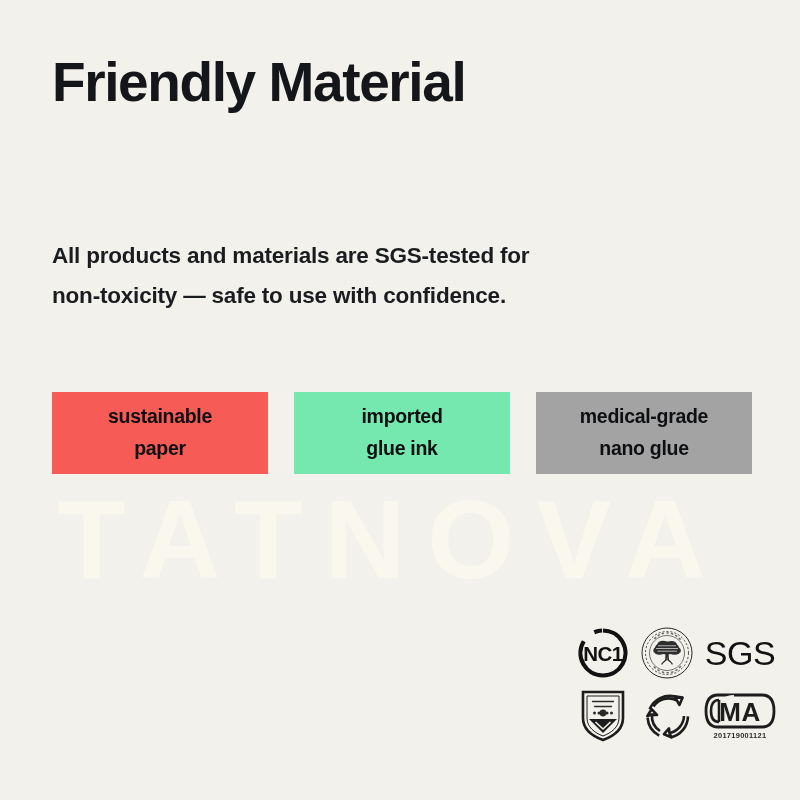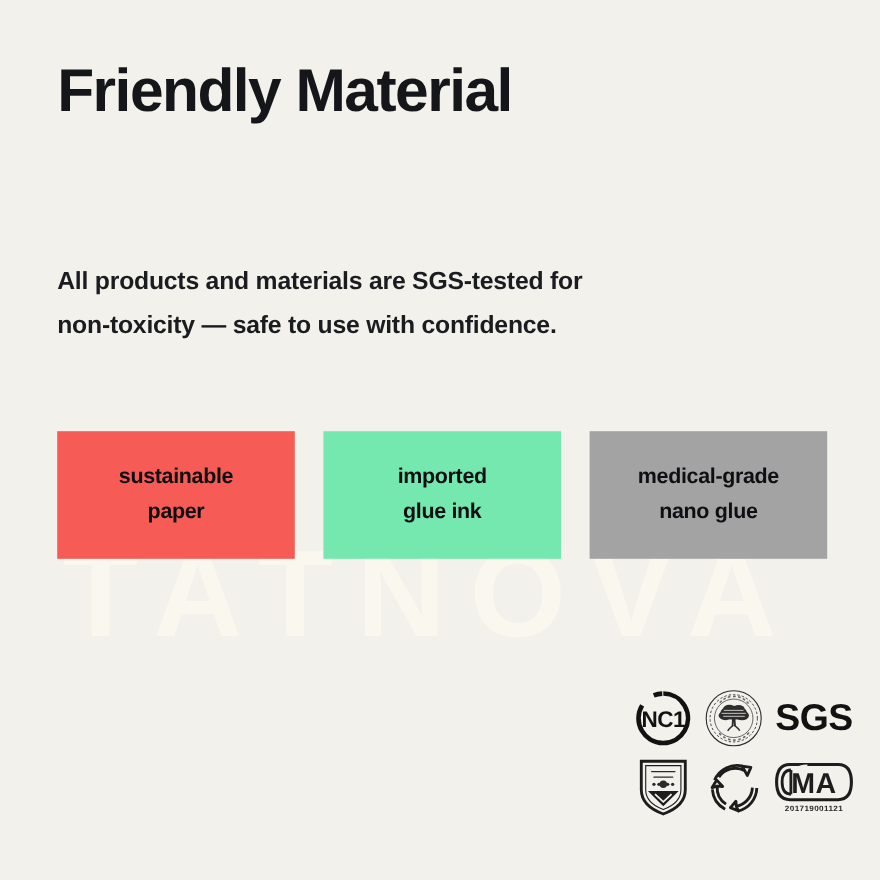--- a/index.html
+++ b/index.html
@@ -81,21 +81,21 @@
     width: 700px;
     height: 93px;
     display: flex;
     gap: 26px;
     z-index: 2;
   }
 
   .tag {
     flex: 0 0 auto;
     width: 216px;
-    height: 116px;
+    height: 82px;
     display: flex;
     flex-direction: column;
     align-items: center;
     justify-content: center;
     font-family: "Liberation Sans", sans-serif;
     font-weight: 700;
     font-size: 19.5px;
     line-height: 1.62;
     letter-spacing: -0.3px;
     color: #0e0f12;
@@ -121,21 +121,21 @@
     height: 100%;
     display: flex;
     align-items: center;
     justify-content: center;
     flex-direction: column;
   }
   .cert-cell svg { display: block; }
 
   .sgs-text {
     font-family: "Liberation Sans", sans-serif;
-    font-weight: 700;
+    font-weight: 400;
     font-size: 34px;
     letter-spacing: -0.5px;
     color: #121212;
     line-height: 1;
   }
 
   .cma-num {
     font-family: "Liberation Sans", sans-serif;
     font-weight: 700;
     font-size: 7px;

